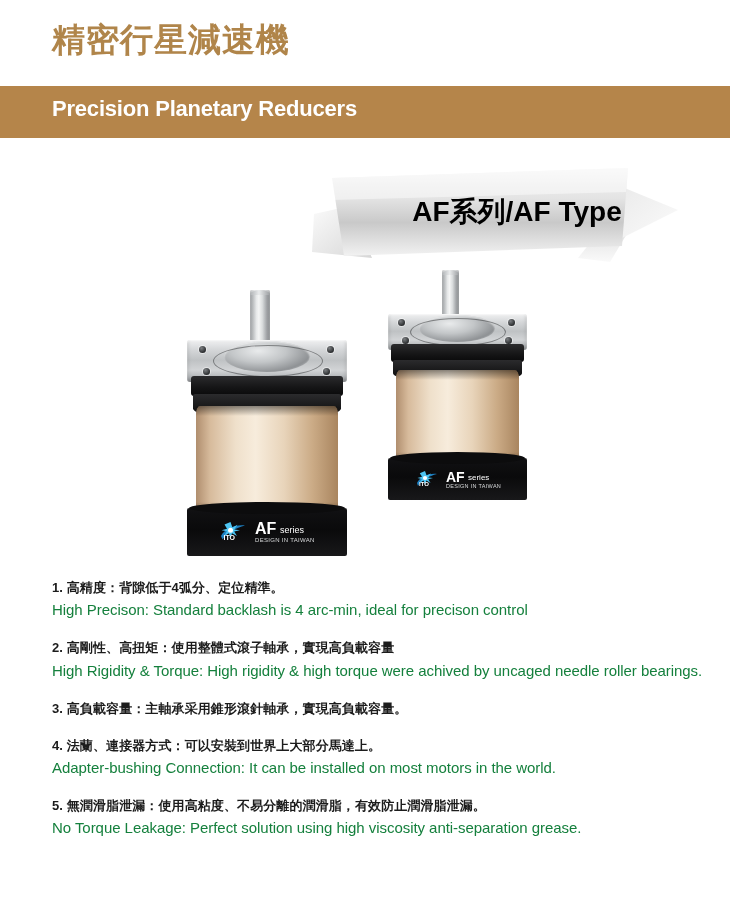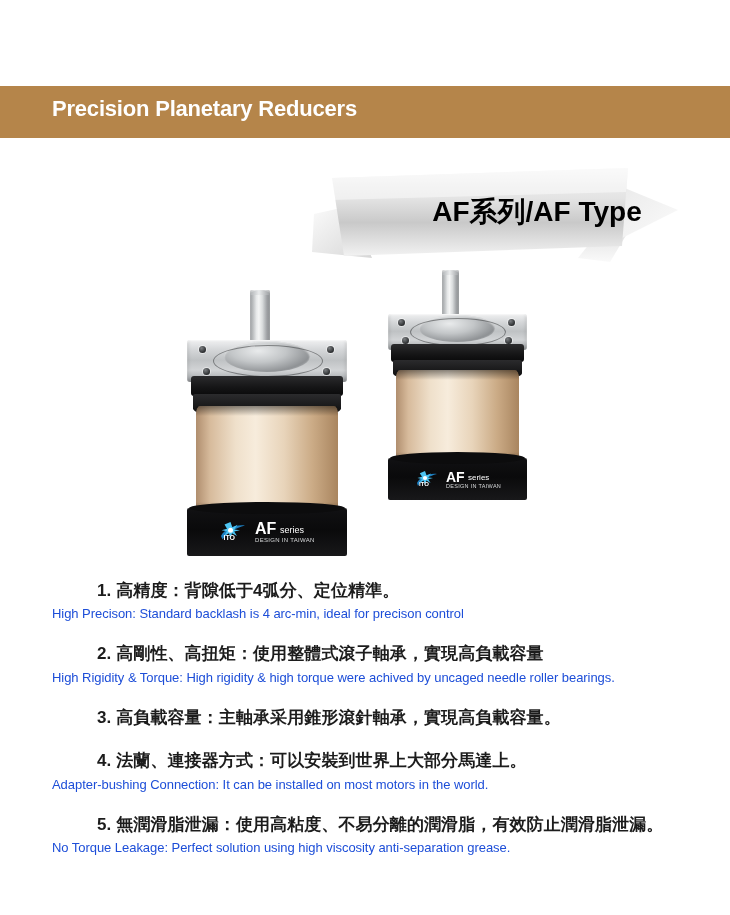--- a/index.html
+++ b/index.html
@@ -58,21 +58,21 @@
   #ribbon {
     position: absolute;
     left: 310px;
     top: 166px;
     width: 420px;
     height: 104px;
   }
   #ribbon svg { display: block; }
   #ribbon-label {
     position: absolute;
-    left: 62px;
+    left: 42px;
     top: 27px;
     width: 330px;
     text-align: center;
     font-size: 28px;
     font-weight: bold;
     color: #000000;
     letter-spacing: 0px;
     white-space: nowrap;
   }
 
@@ -200,38 +200,38 @@
   
   #features {
     position: absolute;
     left: 52px;
     top: 578px;
     width: 665px;
   }
   .feature { margin-bottom: 17px; }
   .feature:last-child { margin-bottom: 0; }
   .f-cn {
-    font-size: 17px;
+    font-size: 13px;
     font-weight: bold;
     color: #1c1c1c;
     line-height: 1.55;
     letter-spacing: .1px;
-    margin-left: 45px;
   }
   .f-en {
-    font-size: 13px;
-    color: #1d4ed8;
+    font-size: 15px;
+    color: #15803d;
     line-height: 1.55;
     letter-spacing: -.05px;
   }
 </style>
 </head>
 <body>
 
 <div id="header">
+  <div id="title-cn">精密行星減速機</div>
   <div id="gold-band"></div>
   <div id="title-en">Precision Planetary Reducers</div>
 </div>
 
 <div id="ribbon">
   <svg width="420" height="104" viewBox="0 0 420 104">
     <defs>
       <linearGradient id="gMain" x1="0" y1="0" x2="0" y2="1">
         <stop offset="0%" stop-color="#f6f6f6"></stop>
         <stop offset="35%" stop-color="#e3e3e3"></stop>

